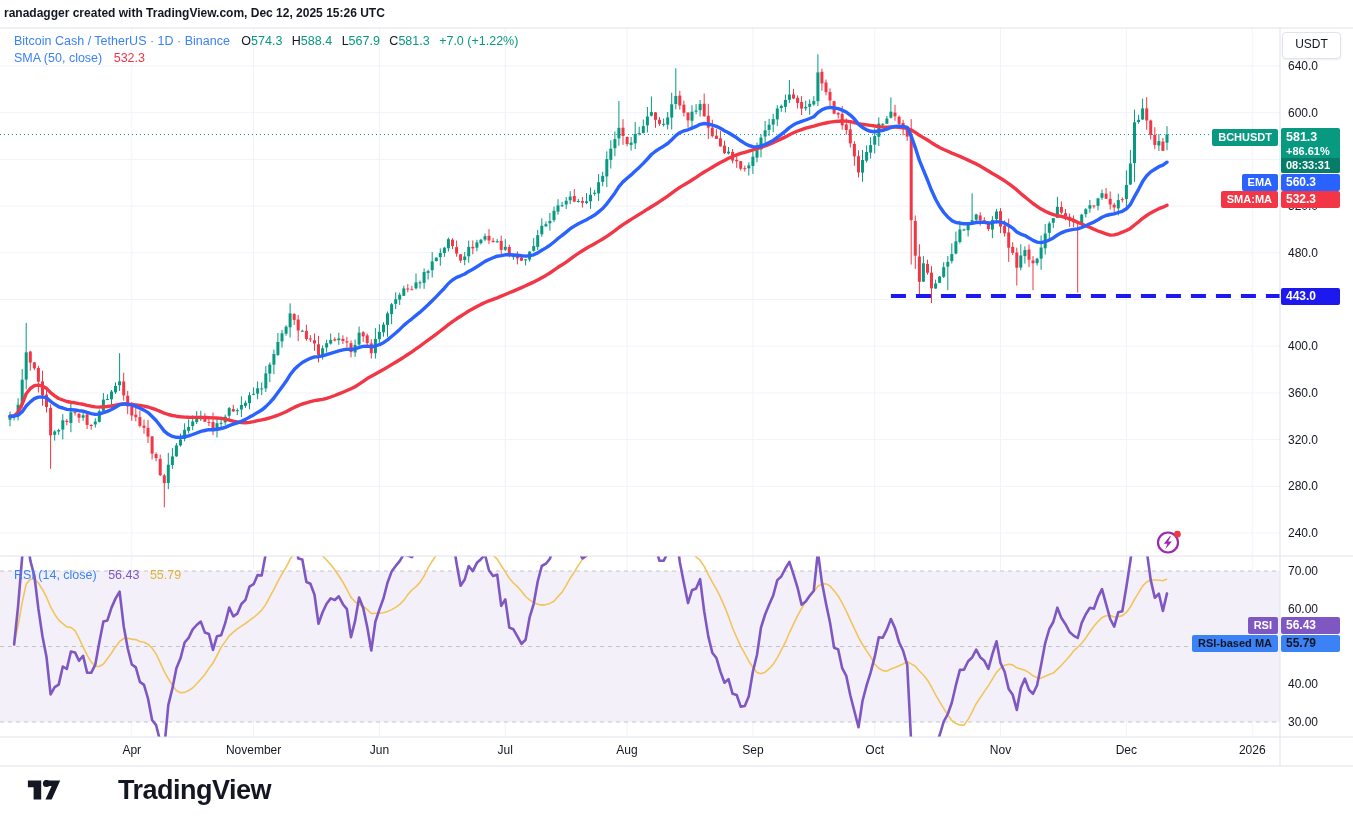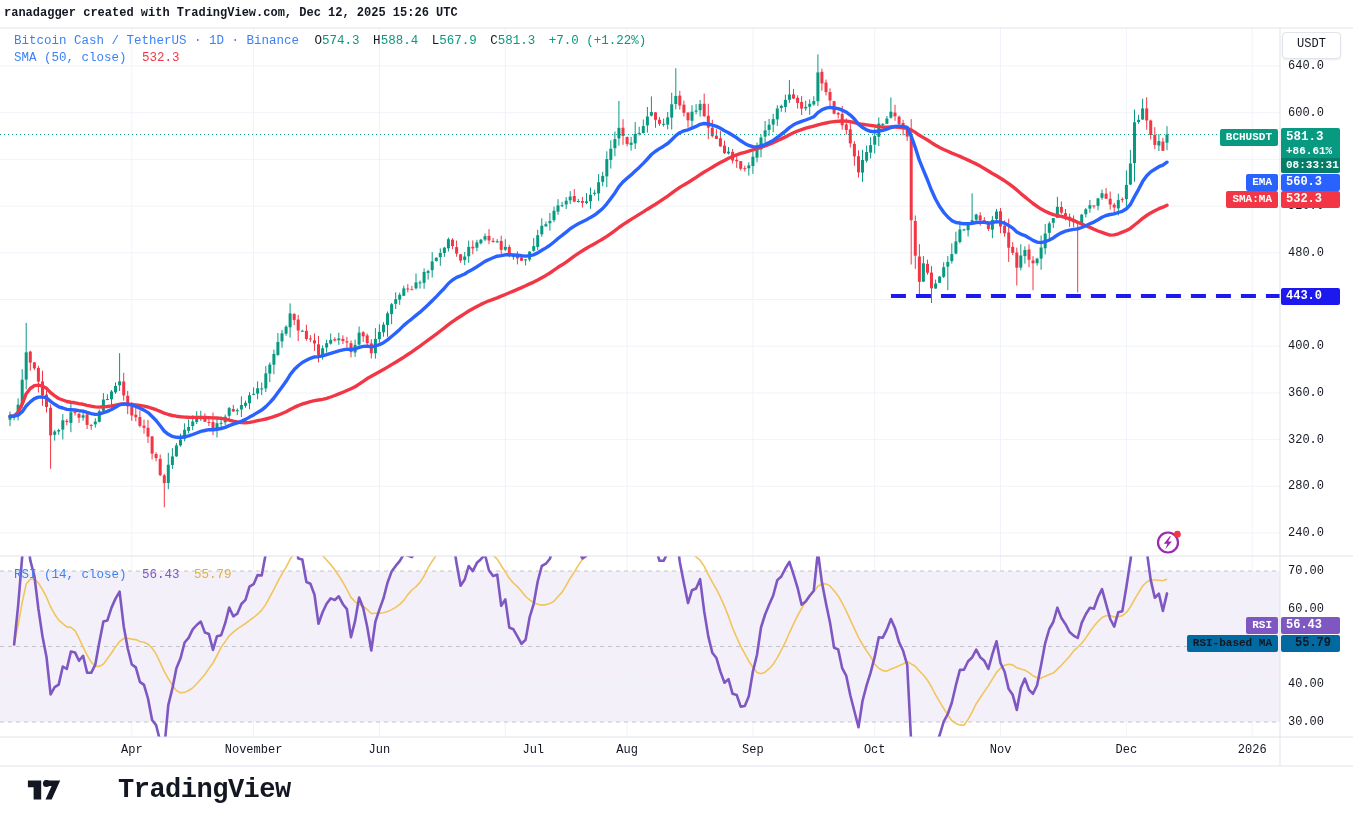--- a/index.html
+++ b/index.html
@@ -1,17 +1,17 @@
 <!DOCTYPE html>
 <html><head>
 <meta charset="utf-8">
 <style>
   html,body{margin:0;padding:0;background:#fff;}
   .page{position:relative;width:1353px;height:823px;background:#fff;overflow:hidden;
-        font-family:Liberation Mono, monospace;color:#131722;}
+        font-family:Liberation Sans, sans-serif;color:#131722;}
   .attribution{position:absolute;left:4px;top:6px;font-size:12px;font-weight:700;color:#131722;z-index:4;}
   #chart-svg{position:absolute;left:0;top:0;z-index:1;}
   .axis-layer{position:absolute;left:0;top:0;width:1353px;height:823px;z-index:2;pointer-events:none;}
   .ptick{position:absolute;left:1288px;font-size:12px;color:#131722;white-space:nowrap;}
   .ttick{position:absolute;font-size:12px;color:#131722;transform:translateX(-50%);}
   
   .legend-main{position:absolute;left:14px;top:33px;z-index:4;font-size:12.5px;}
   .lrow{height:17px;line-height:17px;white-space:nowrap;}
   .lt{color:#3b82f6;margin-right:8px;}
   .okv{margin-right:6px;}
@@ -21,21 +21,21 @@
   .rsic{color:#7E57C2;} .rsimac{color:#DFB33C;}
   .legend-rsi{position:absolute;left:14px;top:567px;z-index:4;font-size:12.5px;height:17px;line-height:17px;white-space:nowrap;}
   .legend-rsi .v{margin-right:7px;}
   
   .tag{position:absolute;z-index:3;font-weight:700;border-radius:2px;}
   .side{right:75px;height:17px;line-height:17px;padding:0 6px;font-size:11px;color:#fff;}
   .val{left:1281px;width:59px;box-sizing:border-box;height:17px;line-height:17px;
        padding-left:5px;font-size:12px;color:#fff;}
   .bg-up{background:#089981;} .bg-ema{background:#2962FF;} .bg-sma{background:#F23645;}
   .bg-level{background:#1C18EE;} .bg-rsi{background:#7E57C2;}
-  .bg-rsima{background:#0369a1;color:#131722 !important;text-align:center;}
+  .bg-rsima{background:#3b82f6;color:#131722 !important;}
   .bch-box{top:128px;height:45px;line-height:normal;padding:0;}
   .bch-price{font-size:12.5px;line-height:16px;padding:1px 0 0 5px;}
   .bch-chg{font-size:11px;line-height:13px;padding-left:5px;font-weight:700;}
   .bch-cd{font-size:11px;line-height:15px;padding-left:5px;background:rgba(0,0,0,.18);}
   .usdt-btn{position:absolute;left:1282px;top:32px;width:57px;height:25px;z-index:3;
     background:#fff;border:1px solid #E0E3EB;border-radius:4px;font-size:12px;color:#131722;
     text-align:center;line-height:23px;box-shadow:0 1px 2px rgba(0,0,0,.08);cursor:pointer;}
   .flash-icon{position:absolute;left:1154px;top:527px;width:30px;height:30px;z-index:3;cursor:pointer;}
   .footer{position:absolute;left:26px;top:772px;display:flex;align-items:center;gap:9px;z-index:4;cursor:pointer;}
   .tv-mark{width:38px;height:36px;fill:#131722;}
@@ -687,21 +687,21 @@
       <div class="ptick" style="top: 479.3px;">280.0</div>
       <div class="ptick" style="top: 526px;">240.0</div>
       <div class="ptick" style="top: 564px;">70.00</div>
       <div class="ptick" style="top: 601.75px;">60.00</div>
       <div class="ptick" style="top: 639.5px;">50.00</div>
       <div class="ptick" style="top: 677.25px;">40.00</div>
       <div class="ptick" style="top: 715px;">30.00</div>
       <div class="ttick" style="left: 131.788px; top: 743px;">Apr</div>
       <div class="ttick" style="left: 253.576px; top: 743px;">November</div>
       <div class="ttick" style="left: 379.424px; top: 743px;">Jun</div>
-      <div class="ttick" style="left: 505.271px; top: 743px; margin-left: 28px;">Jul</div>
+      <div class="ttick" style="left: 505.271px; top: 743px;">Jul</div>
       <div class="ttick" style="left: 627.059px; top: 743px;">Aug</div>
       <div class="ttick" style="left: 752.907px; top: 743px;">Sep</div>
       <div class="ttick" style="left: 874.695px; top: 743px;">Oct</div>
       <div class="ttick" style="left: 1000.54px; top: 743px;">Nov</div>
       <div class="ttick" style="left: 1126.39px; top: 743px;">Dec</div>
       <div class="ttick" style="left: 1252.24px; top: 743px;">2026</div>
     </div>
 
   <div class="legend-main">
     <div class="lrow">

